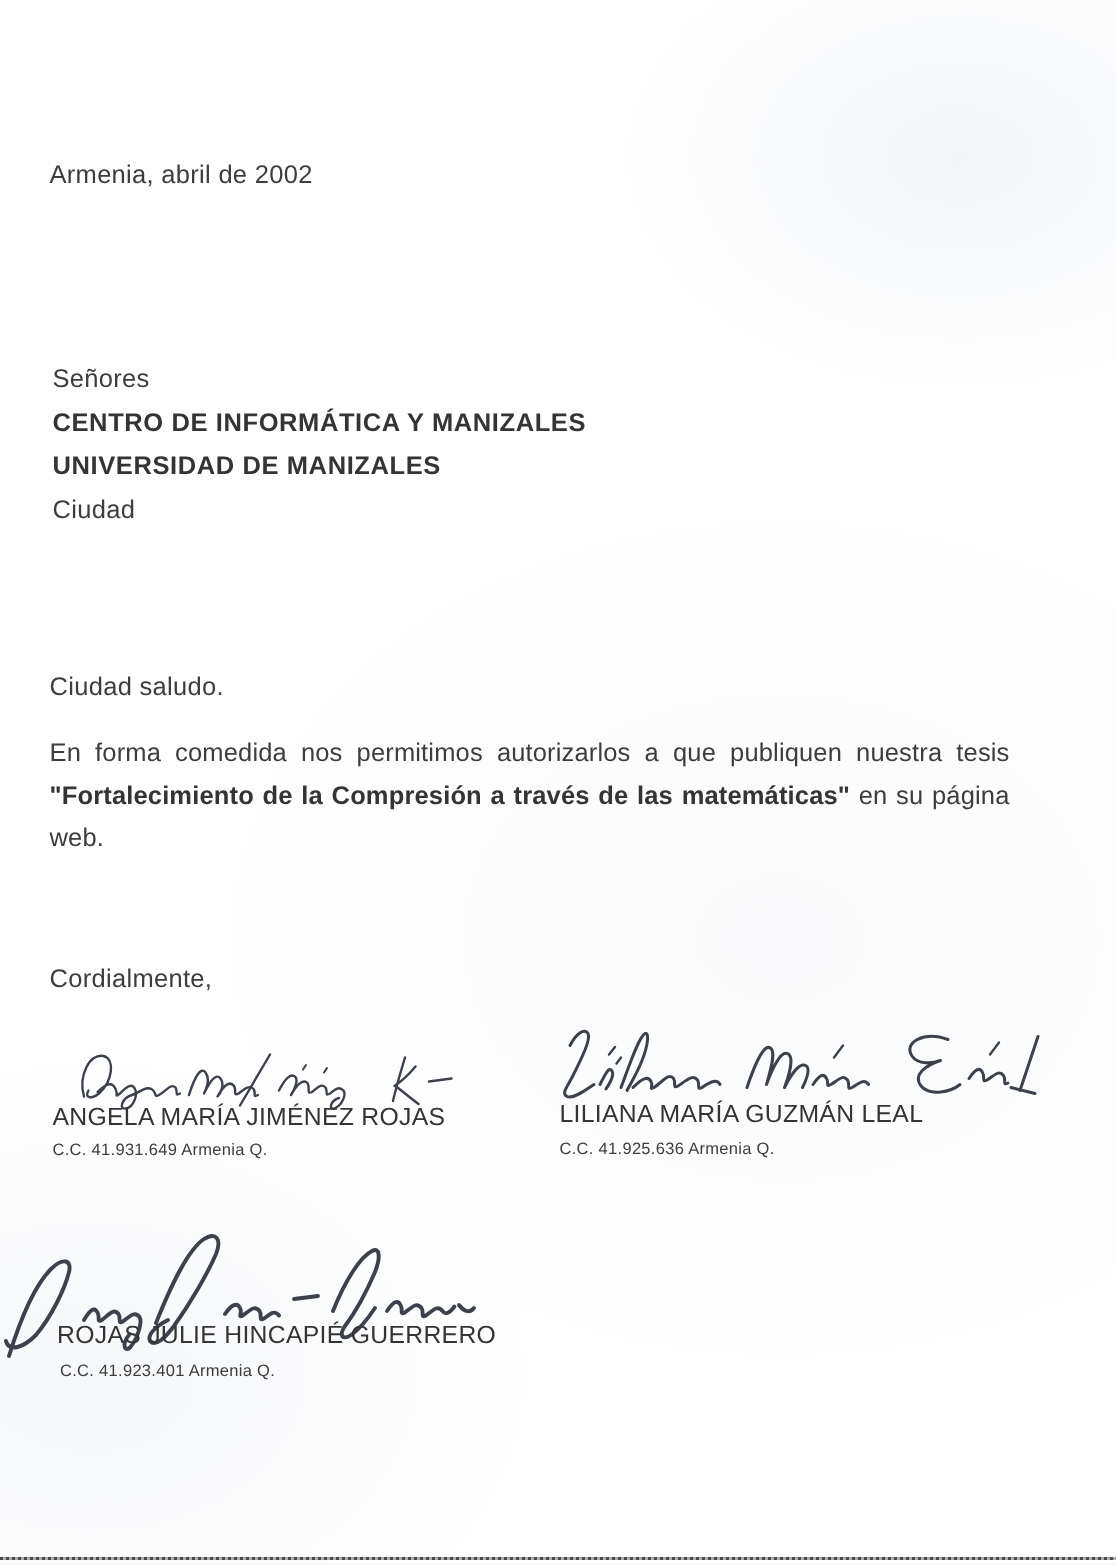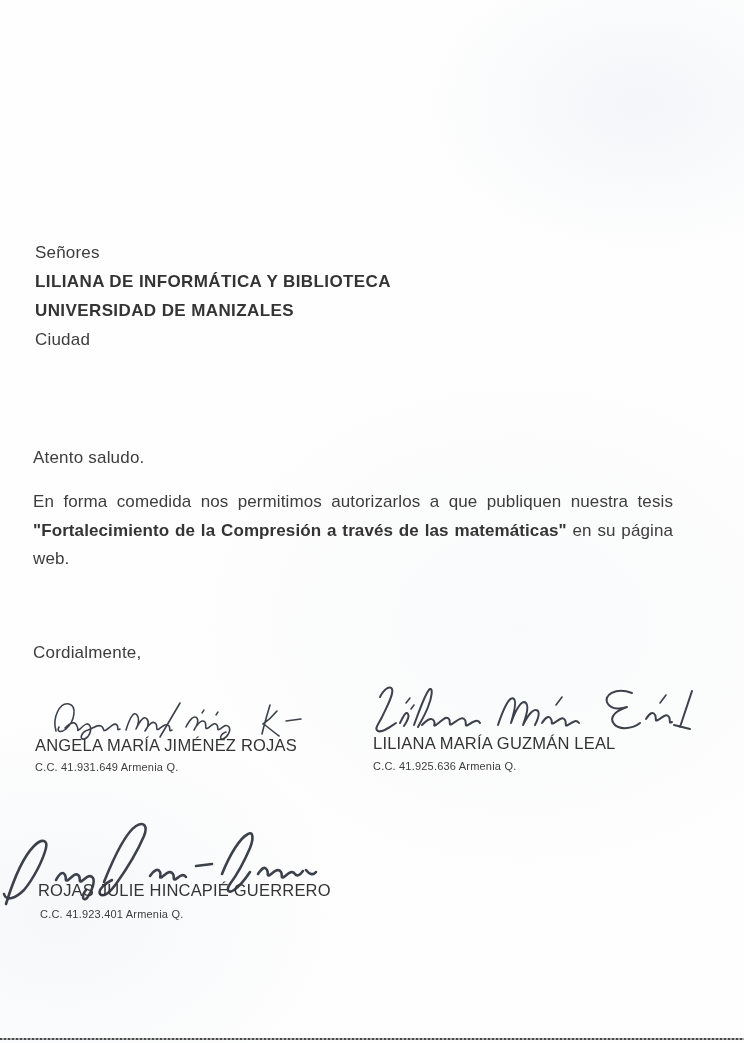--- a/index.html
+++ b/index.html
@@ -64,29 +64,30 @@
     bottom: 3px;
     height: 2px;
     background: repeating-linear-gradient(90deg, #4a4a4a 0 2px, #adadad 2px 4px);
   }
 </style>
 </head>
 <body>
 
 <div class="page">
 
+  <div class="abs txt" style="left:33px; top:107px;">Armenia, abril de 2002</div>
 
   <div class="abs" style="left:35px; top:238px;">
     <div class="txt recipient-line">Señores</div>
-    <div class="txt bold recipient-line" style="letter-spacing:0.4px;">LILIANA DE INFORMÁTICA Y BIBLIOTECA</div>
+    <div class="txt bold recipient-line" style="letter-spacing:0.4px;">CENTRO DE INFORMÁTICA Y MANIZALES</div>
     <div class="txt bold recipient-line" style="letter-spacing:0.4px;">UNIVERSIDAD DE MANIZALES</div>
     <div class="txt recipient-line">Ciudad</div>
   </div>
 
-  <div class="abs txt" style="left:33px; top:448px;">Atento saludo.</div>
+  <div class="abs txt" style="left:33px; top:448px;">Ciudad saludo.</div>
 
   <p class="abs body-par" style="left:33px; top:488px; margin:0;"><span>En forma comedida nos permitimos autorizarlos a que publiquen nuestra tesis</span> <span class="bold">"Fortalecimiento de la Compresión a través de las matemáticas"</span> <span>en su página web.</span></p>
 
   <div class="abs txt" style="left:33px; top:643px;">Cordialmente,</div>
 
   <svg class="abs sig-svg" style="left:48px; top:693px;" width="256" height="48" viewBox="0 0 256 48">
     <path stroke-width="1.6" d="M8,38 C4,24 12,9 21,11 C29,13 27,28 18,36 C13,40 8,39 11,34
       M17,35 C23,29 27,28 29,33 C31,37 28,39 32,36 C37,31 40,29 42,33 C44,37 41,45 36,46
       C31,47 33,39 40,37 C46,35 49,31 53,33 C57,35 54,39 58,37 C63,34 66,29 69,32 C71,35 68,38 72,36"></path>
     <path stroke-width="1.6" d="M78,37 C82,24 86,18 89,22 C92,26 90,32 88,36 C92,28 96,22 99,26

